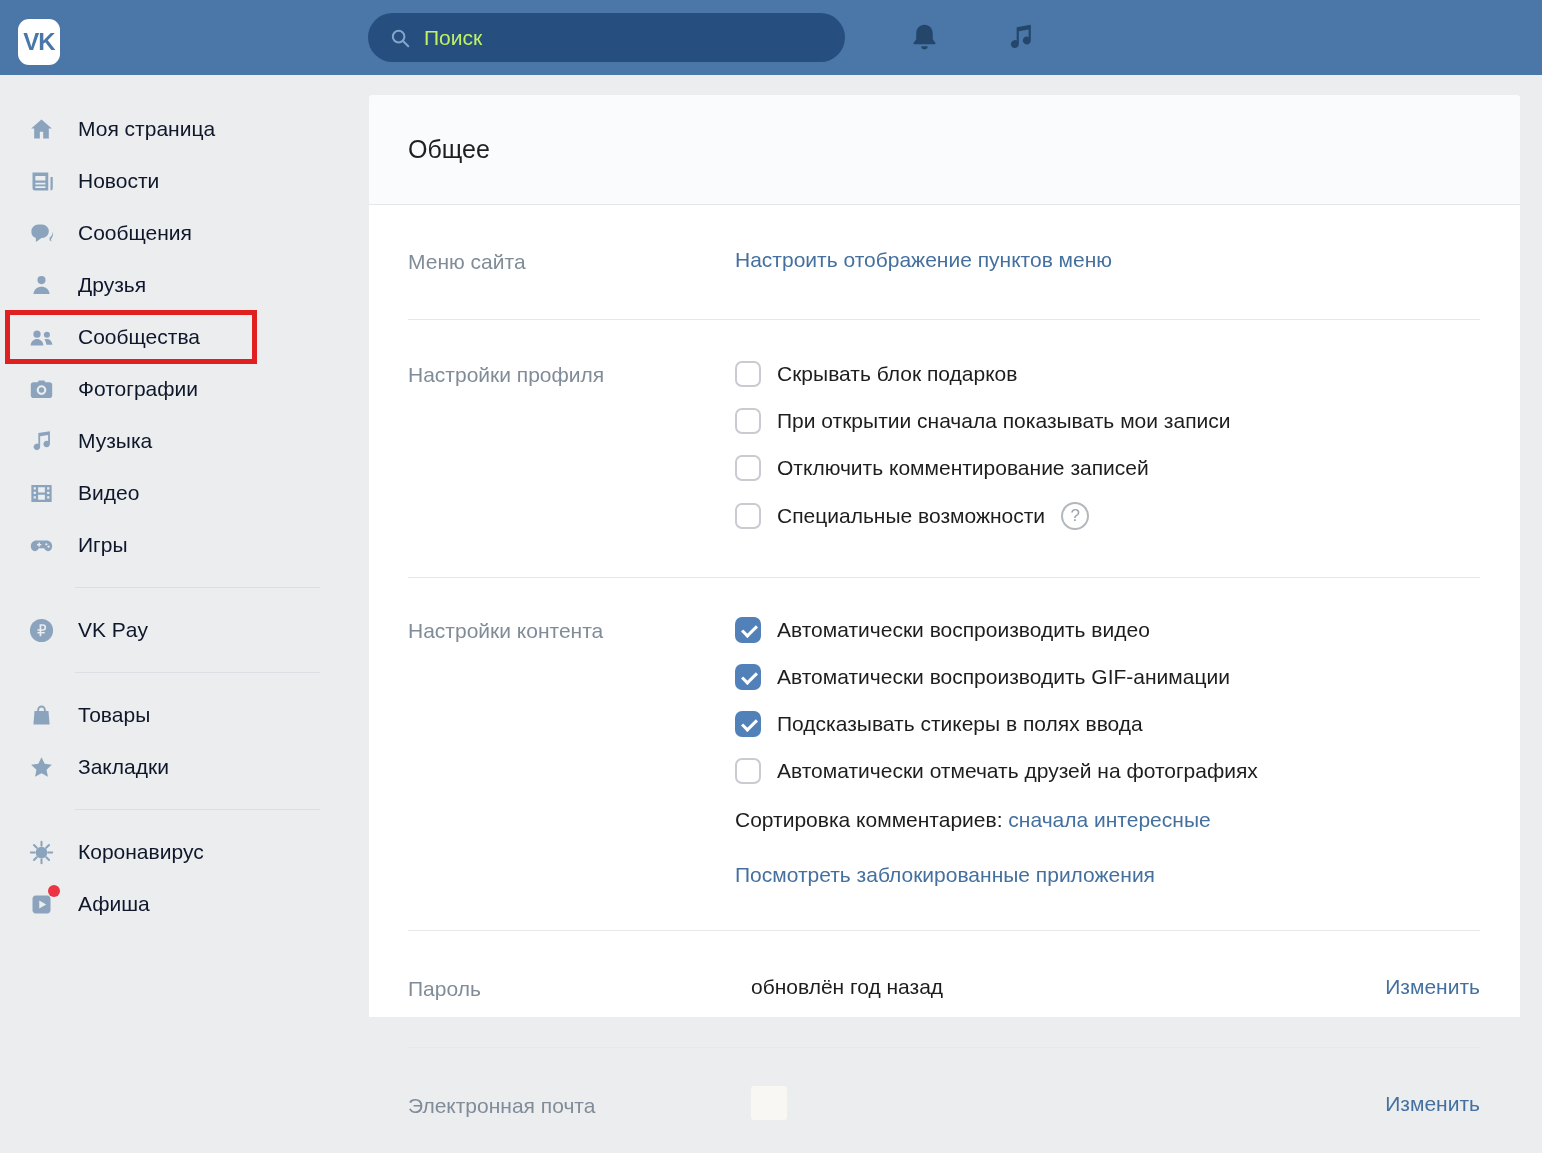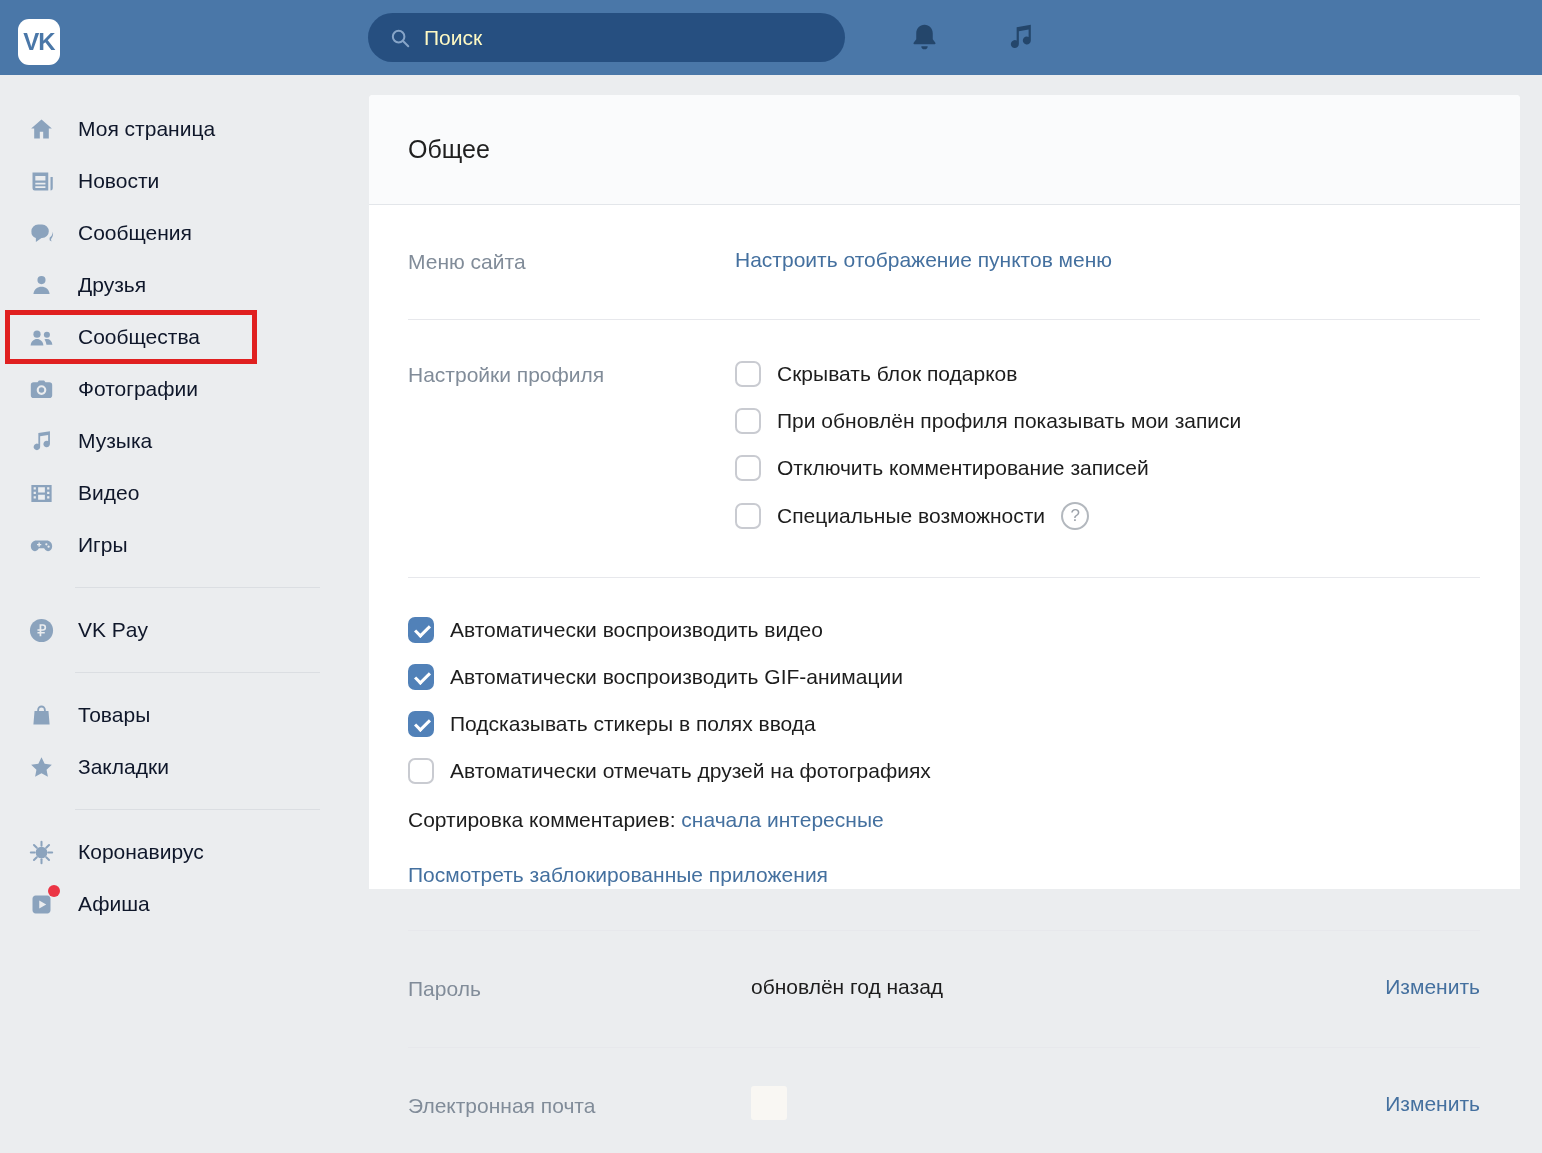--- a/index.html
+++ b/index.html
@@ -8,40 +8,40 @@
   .page { position:relative; width:1542px; height:1153px; overflow:hidden; background:#ebedef; }
 
   
   .topbar { position:absolute; top:0; left:0; width:100%; height:75px; background:#4a77a8; z-index:5; }
   .logo { position:absolute; left:18px; top:19px; width:42px; height:46px; background:#ffffff;
           border-radius:11px; color:#4a77a8; font-weight:bold; font-size:24px;
           display:flex; align-items:center; justify-content:center; letter-spacing:-1px; cursor:pointer; }
   .searchbox { position:absolute; left:368px; top:13px; width:477px; height:49px; background:#264f80;
                border-radius:25px; display:flex; align-items:center; cursor:text; }
   .search-ic { width:22px; height:22px; margin-left:21px; color:#87a5c8; flex:none; display:flex; }
-  .search-ph { margin-left:13px; font-size:21px; color:#fef9c3; }
+  .search-ph { margin-left:13px; font-size:21px; color:#bef264; }
   .top-ic { position:absolute; top:21px; width:33px; height:33px; color:#24466b; cursor:pointer; }
   .top-ic.bell { left:908px; }
   .top-ic.musc { left:1004px; }
   .top-ic svg, .search-ic svg { width:100%; height:100%; }
 
   
   .sidebar { position:absolute; top:75px; left:0; width:369px; bottom:0; padding-top:28px; }
   .sb-item { position:relative; height:52px; display:flex; align-items:center; padding-left:25px; cursor:pointer; }
   .sb-icon { width:32px; height:32px; color:#8ba3bd; flex:none; display:flex; align-items:center; justify-content:center; position:relative; }
   .sb-icon svg { width:27px; height:27px; }
   .sb-label { margin-left:21px; font-size:21px; color:#0f172a; }
   .sb-div { height:1px; background:#dbdee2; margin:16px 49px 16px 75px; }
   .red-box { position:absolute; left:5px; top:-1px; width:252px; height:54px;
              border:5px solid #e02020; pointer-events:none; }
   .badge-dot { position:absolute; right:-3px; top:-3px; width:12px; height:12px;
                border-radius:50%; background:#eb3545; }
 
   
-  .card { position:absolute; left:369px; top:95px; width:1151px; height:794px;
+  .card { position:absolute; left:369px; top:95px; width:1151px; height:922px;
           background:#ffffff; border-radius:4px 4px 0 0; }
   .card-head { height:110px; display:flex; align-items:center; padding:0 39px;
                background:#fafbfc; border-bottom:1px solid #e3e6ea; border-radius:4px 4px 0 0; }
   .card-title { font-size:25px; color:#1f1f1f; }
   .row { display:flex; margin:0 40px 0 39px; border-bottom:1px solid #e7e8ec; }
   .row-label { width:327px; flex:none; font-size:21px; color:#818c99; padding-top:2px; }
   .row-content { flex:1; font-size:21px; color:#1d1d1d; }
   .row.menu { padding:43px 0 45px; }
   .row.profile { padding:41px 0 47px; }
   .row.content { padding:39px 0 43px; }
@@ -267,35 +267,36 @@
 
     <div class="row profile">
       <span class="row-label">Настройки профиля</span>
       <span class="row-content">
         <span class="cb-row">
           <span class="cb"></span>
           <span class="cb-label">Скрывать блок подарков</span>
         </span>
         <span class="cb-row">
           <span class="cb"></span>
-          <span class="cb-label">При обновлён профиля показывать мои записи</span>
+          <span class="cb-label">При открытии сначала показывать мои записи</span>
         </span>
         <span class="cb-row">
           <span class="cb"></span>
           <span class="cb-label">Отключить комментирование записей</span>
         </span>
         <span class="cb-row">
           <span class="cb"></span>
           <span class="cb-label">Специальные возможности</span>
           <span class="help-circle">?</span>
         </span>
       </span>
     </div>
 
     <div class="row content">
+      <span class="row-label">Настройки контента</span>
       <span class="row-content">
         <span class="cb-row">
           <span class="cb checked"></span>
           <span class="cb-label">Автоматически воспроизводить видео</span>
         </span>
         <span class="cb-row">
           <span class="cb checked"></span>
           <span class="cb-label">Автоматически воспроизводить GIF-анимации</span>
         </span>
         <span class="cb-row">

